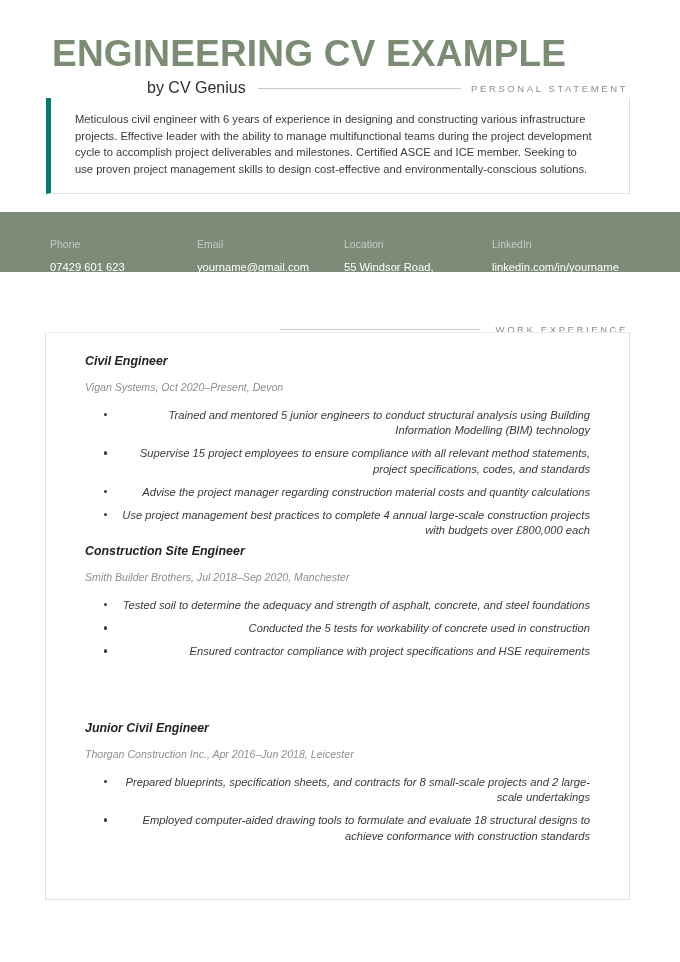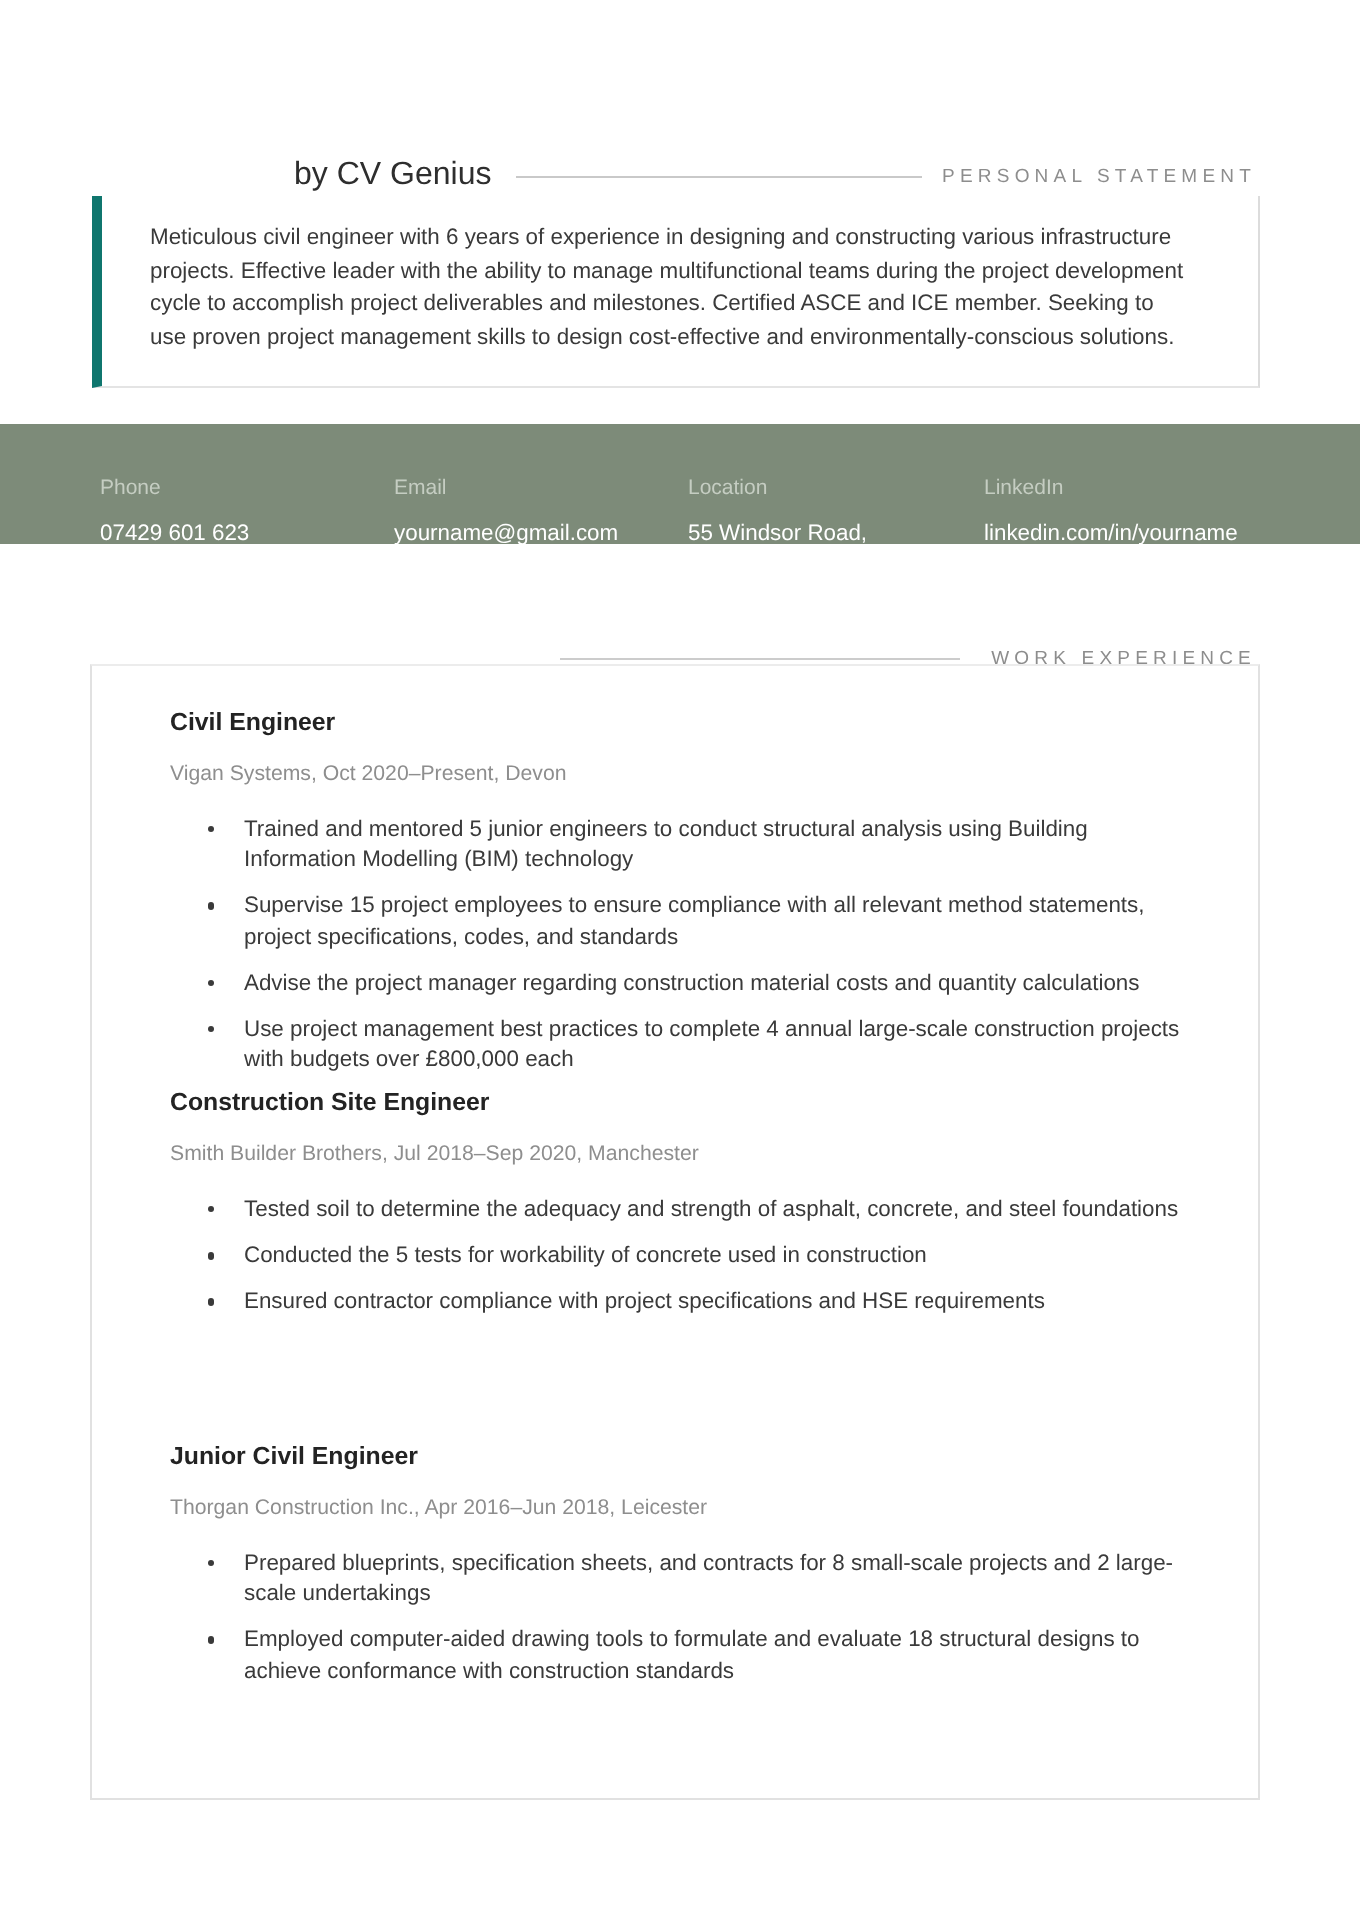--- a/index.html
+++ b/index.html
@@ -143,37 +143,39 @@
     border: 1px solid #e1e1e1;
     border-top-color: #ececec;
     box-sizing: border-box;
     background: #fff;
   }
 
   .job {
     position: absolute;
     left: 39px;
     width: 505px;
+    font-style: italic;
   }
   .job-title {
     font-size: 12.4px;
     font-weight: bold;
     color: #232323;
     line-height: 16px;
   }
   .job-meta {
     font-size: 10.6px;
     color: #8e8e8e;
     line-height: 15px;
     margin-top: 11px;
   }
   ul.bullets {
     list-style: none;
     margin: 13px 0 0 0;
     padding: 0;
+    text-align: right;
   }
   ul.bullets li {
     position: relative;
     padding-left: 37px;
     font-size: 11.2px;
     line-height: 15.2px;
     color: #3a3a3a;
     margin-bottom: 8px;
   }
   ul.bullets li:last-child { margin-bottom: 0; }
@@ -184,20 +186,21 @@
     width: 3.4px;
     height: 3.4px;
     border-radius: 50%;
     background: #3a3a3a;
   }
 </style>
 </head>
 <body>
 
 <div class="header">
+  <div class="cv-title">ENGINEERING CV EXAMPLE</div>
 
   <div class="byline-row">
     <div class="byline">by CV Genius</div>
     <div class="byline-rule"></div>
     <div class="section-kicker">PERSONAL STATEMENT</div>
   </div>
 </div>
 
 <div class="statement-box">
   <div class="statement-text">Meticulous civil engineer with 6 years of experience in designing and constructing various infrastructure projects. Effective leader with the ability to manage multifunctional teams during the project development cycle to accomplish project deliverables and milestones. Certified ASCE and ICE member. Seeking to use proven project management skills to design cost-effective and environmentally-conscious solutions.</div>

